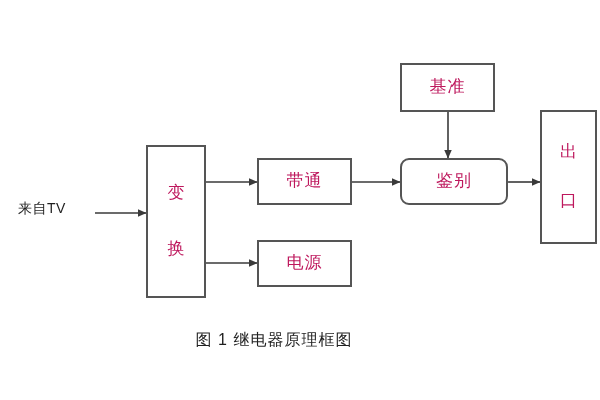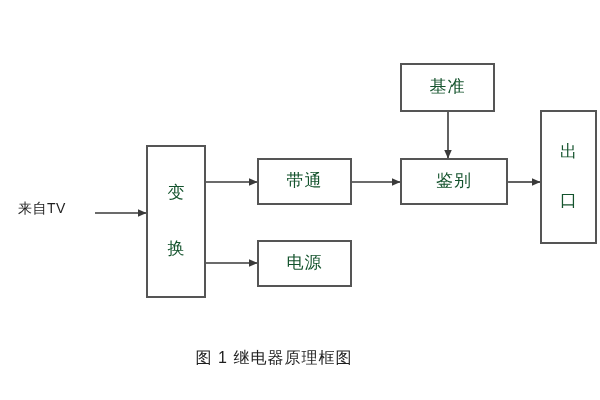--- a/index.html
+++ b/index.html
@@ -18,21 +18,21 @@
     overflow: hidden;
   }
   .node {
     position: absolute;
     box-sizing: border-box;
     border: 2px solid #555555;
     background: #ffffff;
     display: flex;
     align-items: center;
     justify-content: center;
-    color: #14532d;
+    color: #be185d;
     font-size: 17px;
     line-height: 1.1;
     letter-spacing: 1px;
   }
   .node.vertical {
     flex-direction: column;
     justify-content: space-evenly;
     letter-spacing: 0;
   }
   .node.vertical .glyph {
@@ -99,24 +99,24 @@
   </div>
 
   <div class="node" style="left:257px; top:240px; width:95px; height:47px;">
     <span>电源</span>
   </div>
 
   <div class="node" style="left:400px; top:63px; width:95px; height:49px;">
     <span>基准</span>
   </div>
 
-  <div class="node" style="left:400px; top:158px; width:108px; height:47px;">
+  <div class="node" style="left:400px; top:158px; width:108px; height:47px;border-radius:9px;">
     <span>鉴别</span>
   </div>
 
   <div class="node vertical" style="left:540px; top:110px; width:57px; height:134px;">
     <span class="glyph">出</span>
     <span class="glyph">口</span>
   </div>
 
-  <div class="caption" style="left:0; top:348px; width:548px;">图 1  继电器原理框图</div>
+  <div class="caption" style="left:0; top:330px; width:548px;">图 1  继电器原理框图</div>
 
 </div>
 
 </body></html>

